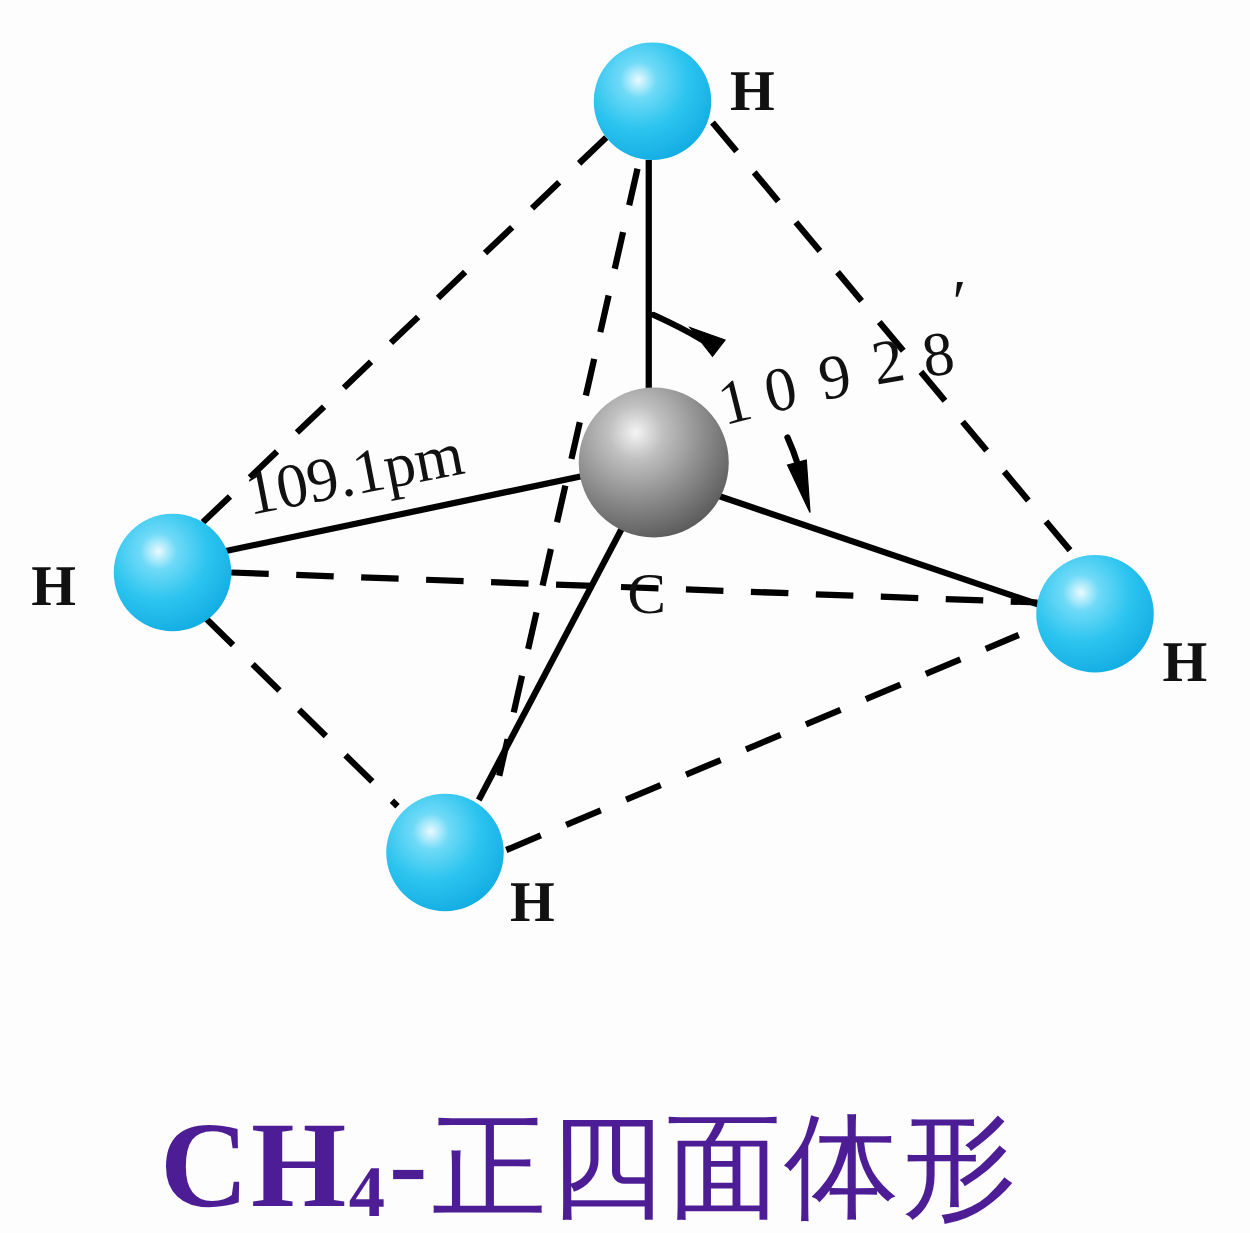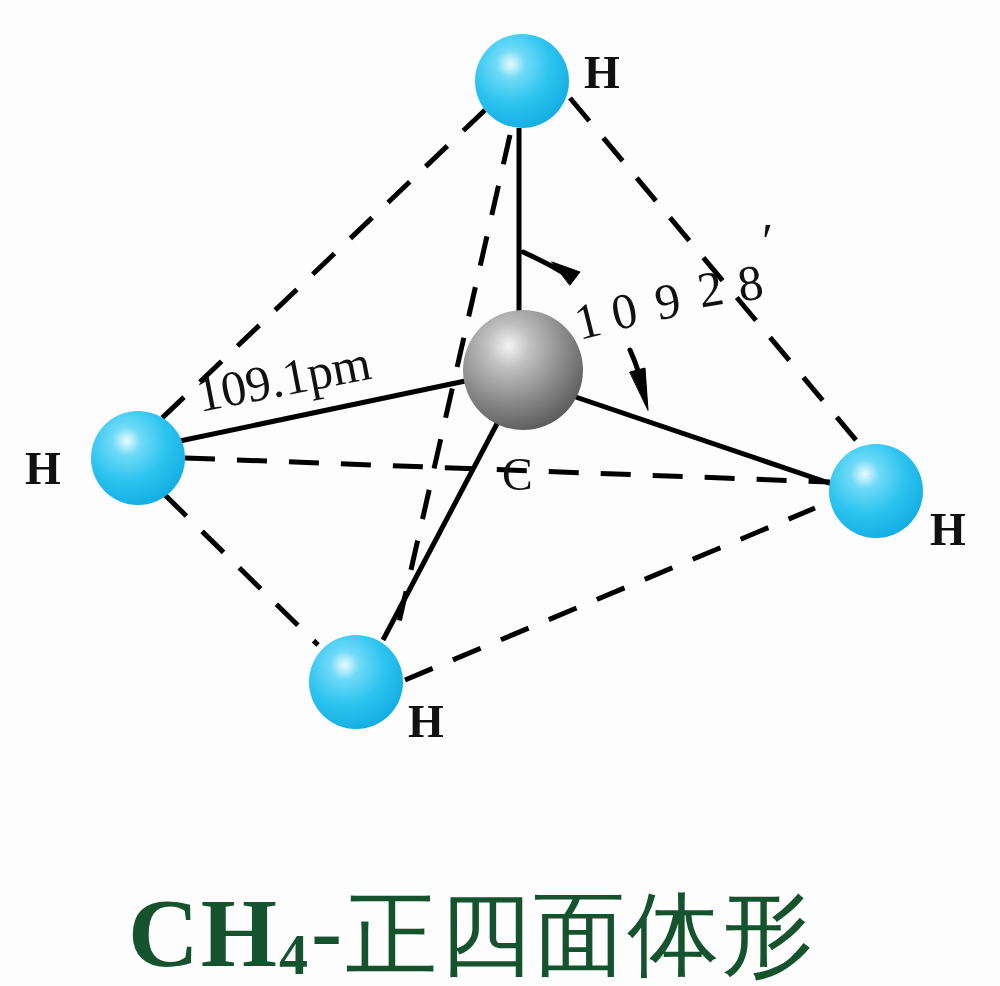--- a/index.html
+++ b/index.html
@@ -3,21 +3,21 @@
   <meta charset="utf-8">
   <style>
     html, body { margin: 0; padding: 0; background: #fdfdfd; }
     body { width: 1000px; height: 986px; position: relative; overflow: hidden; }
     #diagram { position: absolute; left: 0; top: 0; width: 1000px; height: 986px; }
     .atom-label { font-family: "Liberation Serif", "DejaVu Serif", serif; font-weight: bold; font-size: 46px; fill: #111; }
     .measure { font-family: "Liberation Serif", "DejaVu Serif", serif; font-size: 50px; fill: #111; }
     .c-label { font-family: "Liberation Serif", "DejaVu Serif", serif; font-size: 46px; fill: #111; }
     .caption {
       position: absolute; left: 128px; top: 880px; height: 106px;
-      white-space: nowrap; color: #14532d;
+      white-space: nowrap; color: #4c1d95;
       font-family: "Liberation Serif", "DejaVu Serif", serif;
       font-weight: bold; font-size: 98px; line-height: 106px; letter-spacing: 2px;
     }
     .caption .sub { font-size: 58px; font-weight: bold; vertical-align: -8px; }
     .caption .cjk { font-weight: normal; font-family: "DejaVu Sans", sans-serif; font-size: 92px; }
   </style>
 </head>
 <body>
 
 <svg id="diagram" viewBox="0 0 1000 986" xmlns="http://www.w3.org/2000/svg">

